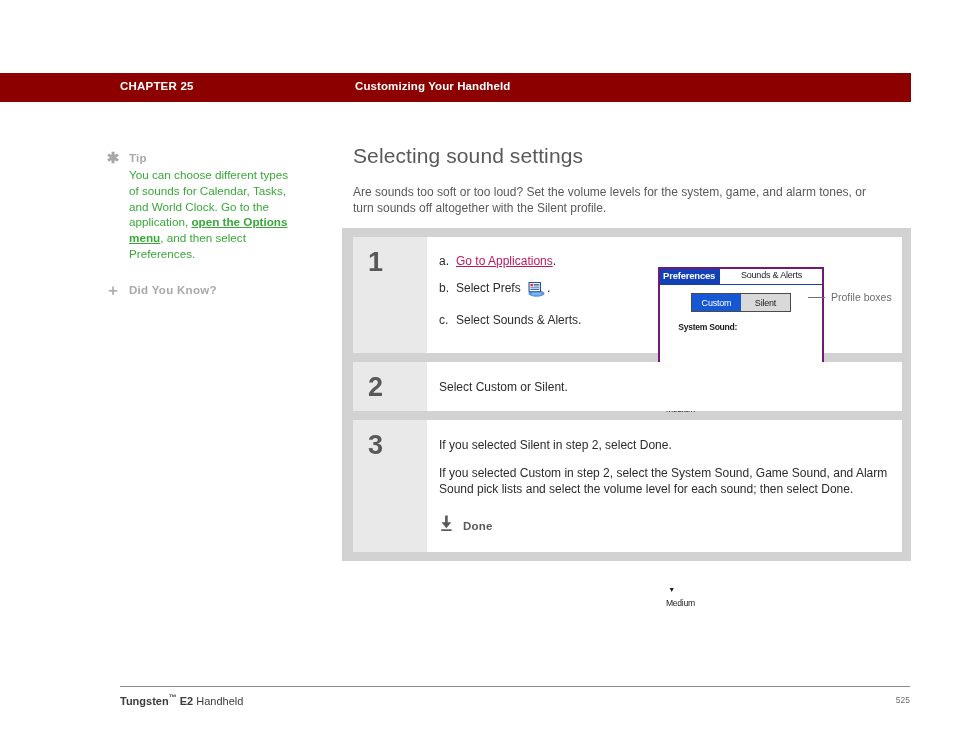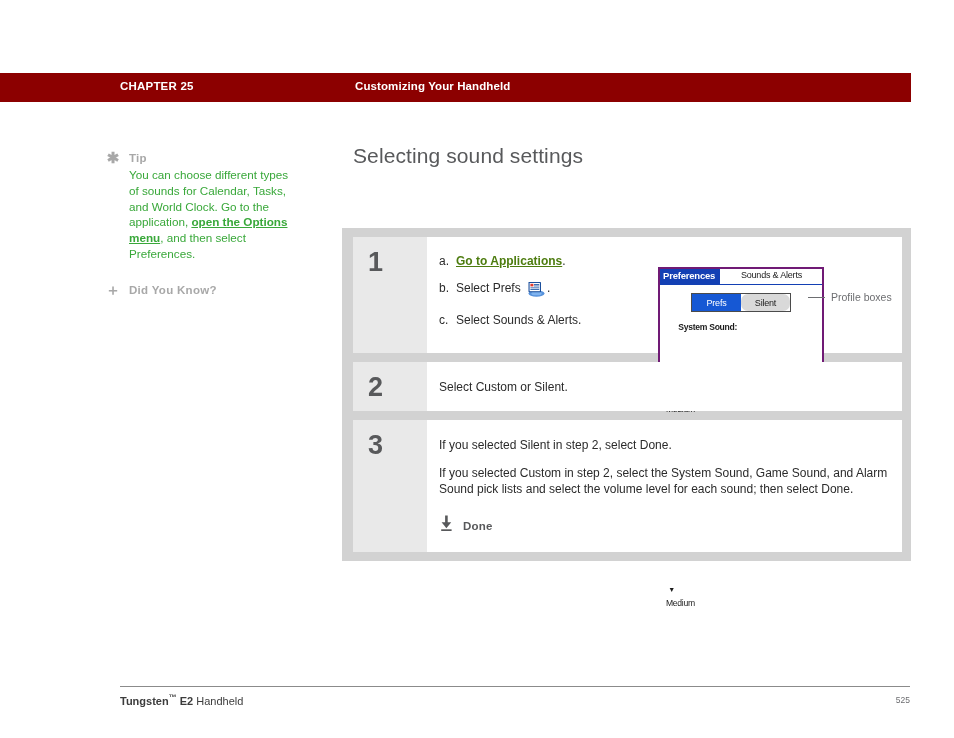--- a/index.html
+++ b/index.html
@@ -170,23 +170,23 @@
     font-size: 12px;
     color: #2b2b2b;
     line-height: 16px;
     margin-bottom: 11px;
   }
   .substep .marker {
     width: 17px;
     flex: 0 0 17px;
   }
   .substep .bold-underline {
-    font-weight: bold;
+    font-weight: normal;
     text-decoration: underline;
-    color: #4d7c0f;
+    color: #be185d;
   }
   .prefs-icon-inline {
     display: inline-block;
     vertical-align: -5px;
     margin: 0 2px;
   }
 
   
   #device-screen {
     position: absolute;
@@ -241,21 +241,20 @@
     align-items: center;
     justify-content: center;
     letter-spacing: -0.2px;
   }
   .profile-box.selected {
     background: #1658d4;
     color: #ffffff;
   }
   .profile-box.unselected {
     background: #d9d9d9;
-    border-radius: 7px;
   }
   #sound-rows {
     position: absolute;
     left: 6px;
     top: 53px;
     width: 134px;
   }
   .sound-row {
     display: flex;
     align-items: baseline;
@@ -376,20 +375,21 @@
     <div class="note-icon">＋</div>
     <div class="note-body">
       <div class="note-title">Did You Know?</div>
     </div>
   </div>
 
 </div>
 
 <div id="main">
   <h1 id="page-title">Selecting sound settings</h1>
+  <p id="intro-text">Are sounds too soft or too loud? Set the volume levels for the system, game, and alarm tones, or turn sounds off altogether with the Silent profile.</p>
 </div>
 
 <div id="steps-container">
 
   <div class="step-row" id="step1-row">
     <div class="step-num-cell">1</div>
     <div class="step-content">
 
       <div id="step1-left">
 
@@ -421,21 +421,21 @@
 
       <div id="step1-right">
 
         <div id="device-screen">
           <div id="device-titlebar">
             <div id="device-title-tab">Preferences</div>
             <div id="device-title-right">Sounds &amp; Alerts</div>
           </div>
 
           <div id="profile-boxes">
-            <div class="profile-box selected">Prefs</div>
+            <div class="profile-box selected">Custom</div>
             <div class="profile-box unselected">Silent</div>
           </div>
 
           <div id="sound-rows">
             <div class="sound-row">
               <span class="sound-label">System Sound:</span>
               <span class="sound-arrow">▼</span>
               <span class="sound-value">Medium</span>
             </div>
             <div class="sound-row">

